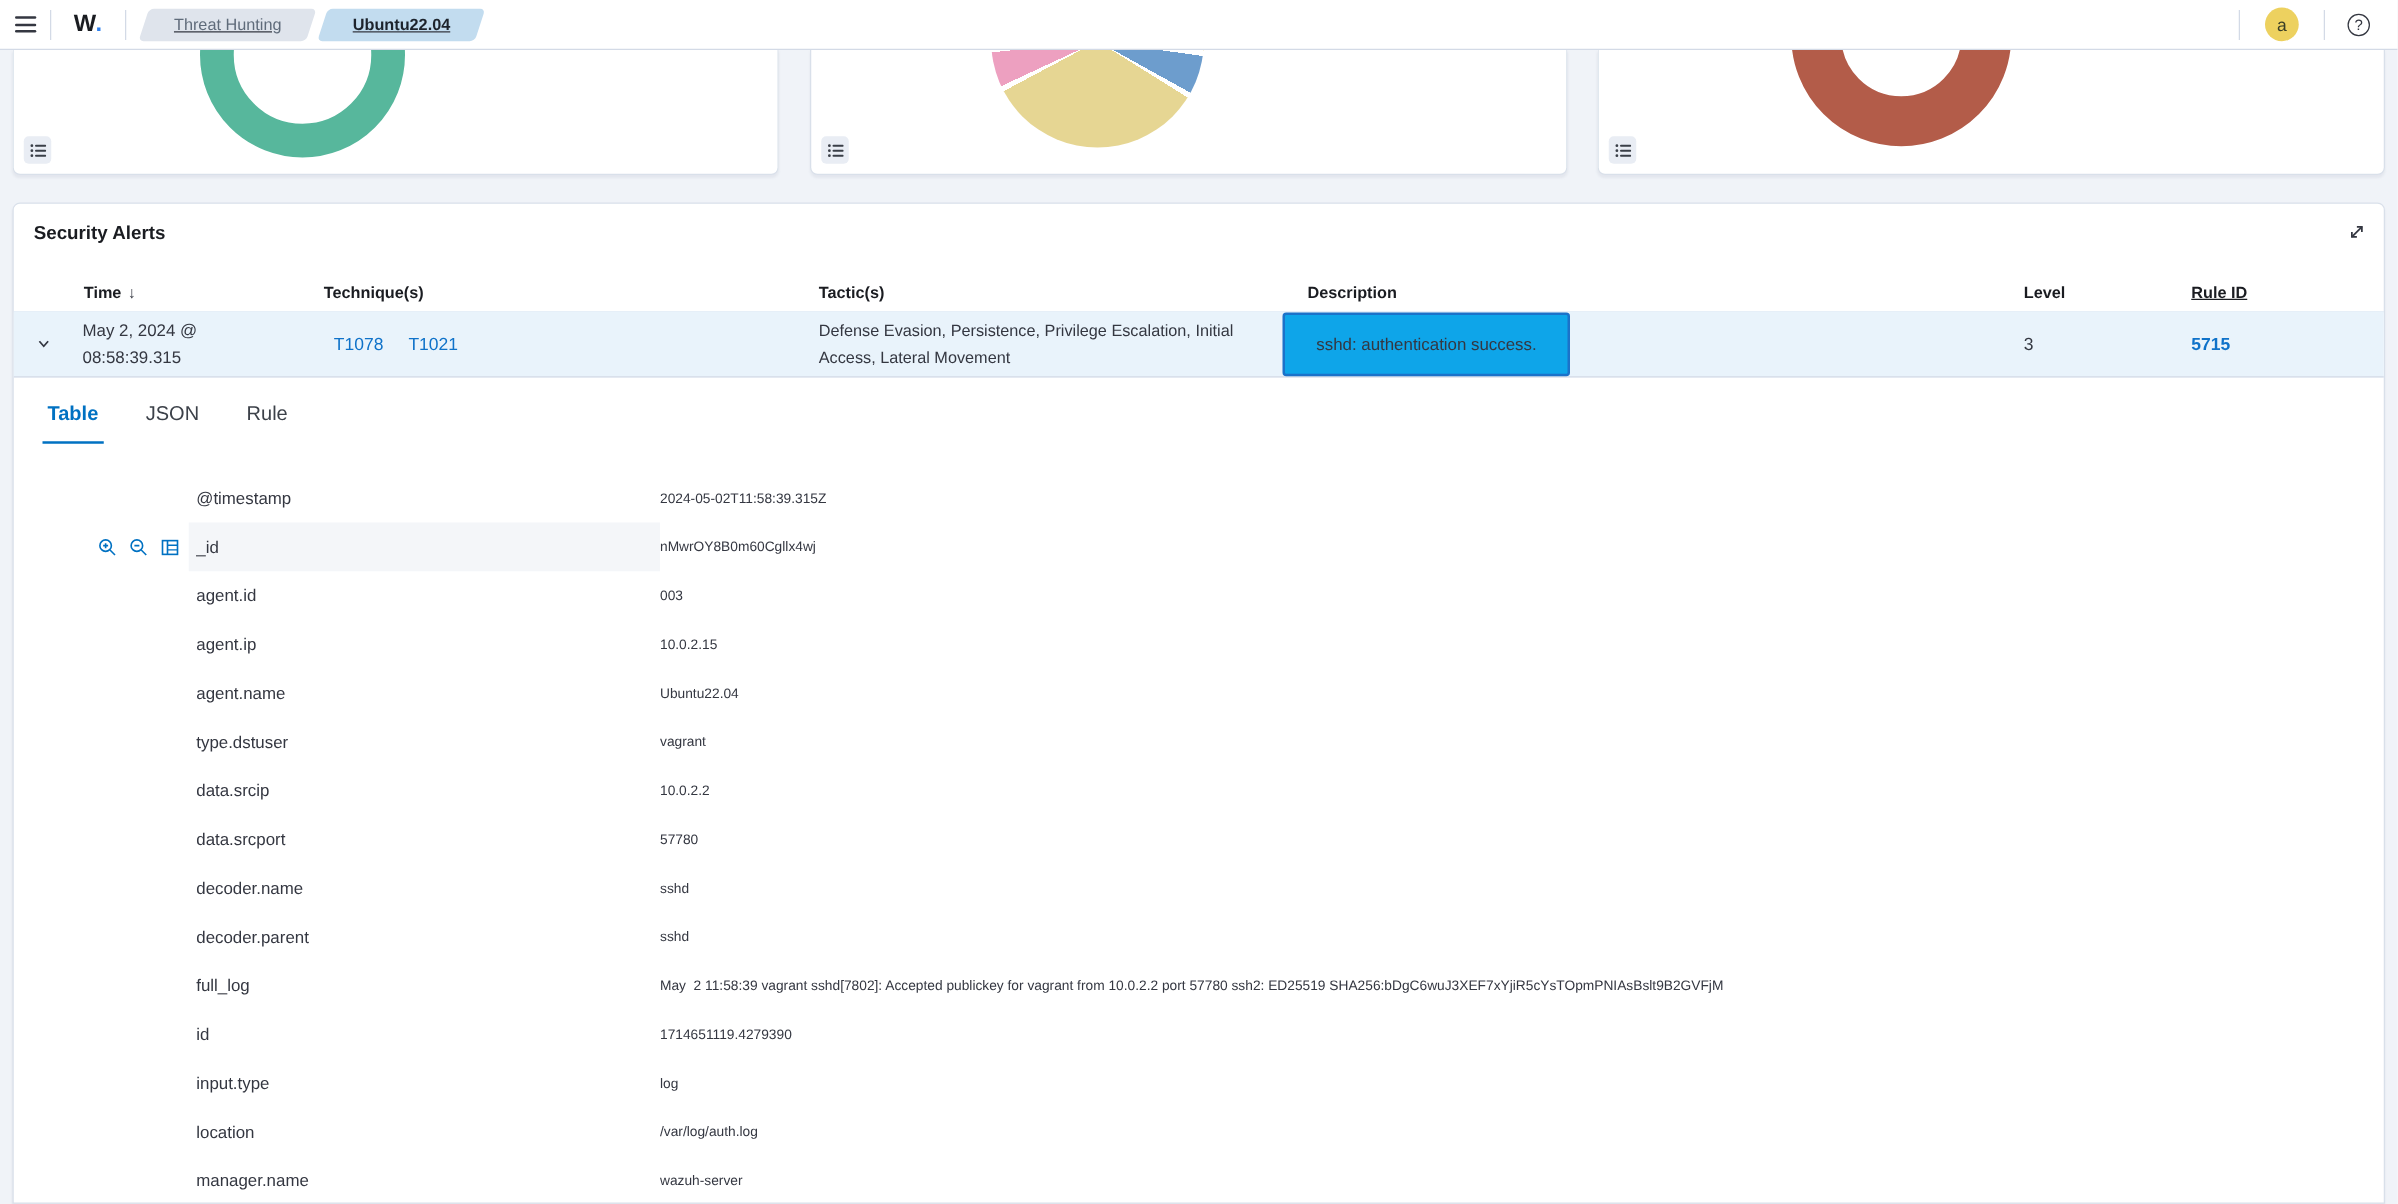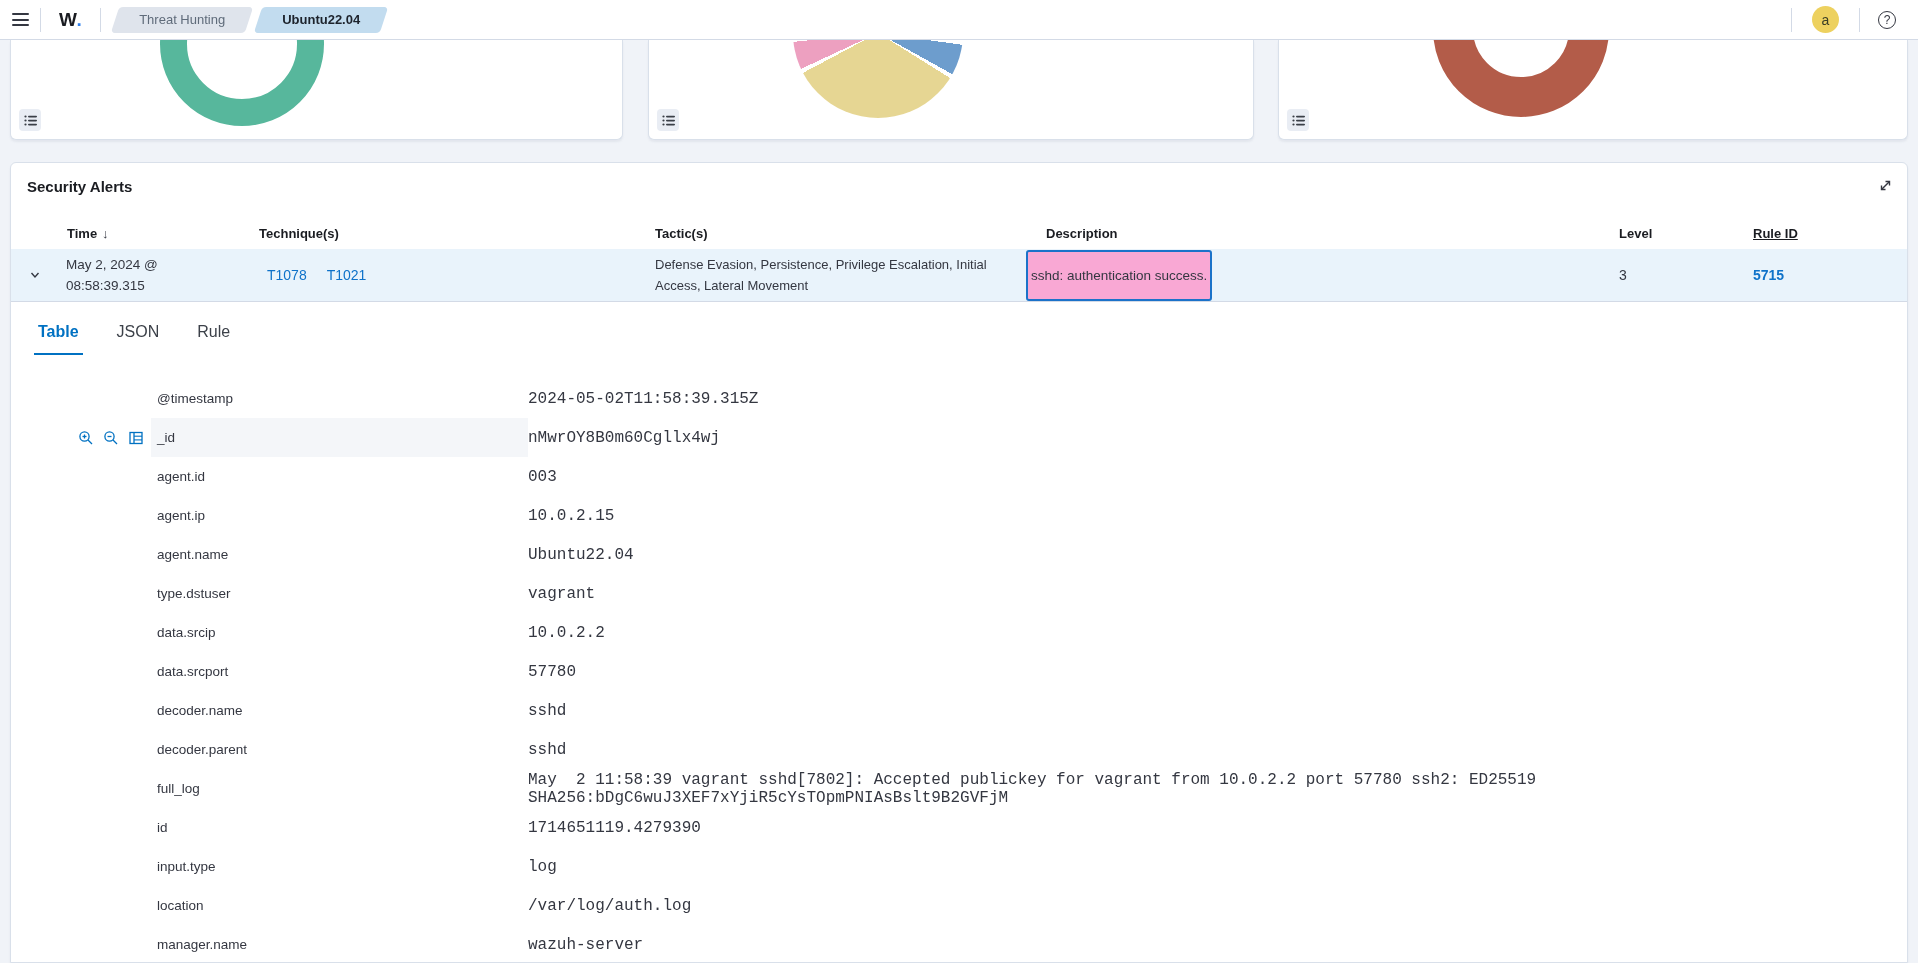--- a/index.html
+++ b/index.html
@@ -8,21 +8,21 @@
 
   
   .topbar { position:absolute; top:0; left:0; width:1918px; height:40px;
     background:#fff; border-bottom:1px solid #d3dae6; display:flex; align-items:center; }
   .hamburger { width:40px; height:39px; display:flex; align-items:center; justify-content:center; cursor:pointer; }
   .hamburger .bars { width:17px; height:13px; display:flex; flex-direction:column; justify-content:space-between; }
   .hamburger .bars span { display:block; height:2px; background:#343741; border-radius:1px; }
   .vdiv { width:1px; height:24px; background:#d3dae6; }
   .logo { padding:0 18px; font-size:19px; font-weight:bold; color:#1a1c21; letter-spacing:.5px; }
   .logo .dot { color:#2f80ed; }
-  .crumbs { display:flex; align-items:center; margin-left:14px; gap:9px; }
+  .crumbs { display:flex; align-items:center; margin-left:14px; gap:9px;text-decoration:underline; }
   .crumb { position:relative; height:26px; line-height:26px; padding:0 24px; font-size:13px; color:#5f6b7a; cursor:pointer; }
   .crumb::before { content:""; position:absolute; inset:0; background:#dfe4ec; transform:skewX(-18deg); border-radius:4px; z-index:0; }
   .crumb span { position:relative; z-index:1; }
   .crumb.active { color:#1d232c; font-weight:bold; }
   .crumb.active::before { background:#c2dcef; }
   .topbar .spacer { flex:1; }
   .avatar { width:27px; height:27px; border-radius:50%; background:#edd15f; color:#3a3f27;
     display:flex; align-items:center; justify-content:center; font-size:14px; margin:0 20px; cursor:pointer; }
   .help { width:18px; height:18px; border-radius:50%; border:1.4px solid #343741; color:#343741;
     font-size:12px; display:flex; align-items:center; justify-content:center; margin:0 22px 0 18px; cursor:pointer; }
@@ -62,40 +62,40 @@
 
   .arow { position:absolute; left:0; top:86px; width:100%; height:53px; background:#e9f3fb;
     border-bottom:1px solid #d3dae6; cursor:pointer; }
   .expander { display:flex; align-items:center; justify-content:center; cursor:pointer; }
   .cell { font-size:13.5px; color:#343741; line-height:21px; }
   .cell.time { padding-left:7px; max-width:140px; }
   .cell.tech { padding-left:16px; display:flex; gap:20px; }
   .cell.tech a { color:#0f72c9; font-size:14px; text-decoration:none; cursor:pointer; }
   .cell.tactic { padding-left:6px; font-size:13px; max-width:372px; }
   .cell.desc .descbox { display:inline-block; margin-left:0; border:2px solid #1b72c9; border-radius:3px;
-    background:#f9a8d4; padding:13px 3px; font-size:13.5px; color:#343741; cursor:pointer; }
+    background:#0ea5e9; padding:13px 25px; font-size:13.5px; color:#343741; cursor:pointer; }
   .cell.level { padding-left:8px; font-size:14px; }
   .cell.rule { padding-left:12px; }
   .cell.rule a { color:#0f72c9; font-size:14px; text-decoration:none; cursor:pointer;font-weight:bold; }
 
   
   .tabs { position:absolute; left:23px; top:150px; display:flex; gap:30px; }
   .tab { font-size:16px; color:#3c4149; padding:10px 4px 12px 4px; cursor:pointer; }
   .tab.active { color:#0071c2; font-weight:bold; border-bottom:2px solid #0071c2; }
 
   
   .ftable { position:absolute; left:0; top:216px; width:100%; }
   .frow { display:grid; grid-template-columns:108px 377px 1fr; height:39px; align-items:center;margin-left:32px; }
   .f-actions { display:flex; align-items:center; gap:7px; padding-left:34px; visibility:hidden; height:100%; }
   .frow.active .f-actions { visibility:visible; }
   .f-actions .act { width:18px; height:18px; display:flex; align-items:center; justify-content:center; cursor:pointer; }
   .f-name-cell { height:100%; display:flex; align-items:center; padding-left:6px;
     font-size:13.5px; color:#343741; }
   .frow.active .f-name-cell { background:#f4f6f9;text-align:right; }
-  .f-value { font-size:16px; color:#343741; white-space:pre-wrap; padding-right:18px;font-family:Liberation Mono, monospace; }
+  .f-value { font-size:11px; color:#343741; white-space:pre-wrap; padding-right:18px; }
   svg { display:block; }
 </style>
 </head>
 <body>
 
 <div class="topbar">
   <div class="hamburger">
     <div class="bars">
         <span></span>
         <span></span>

